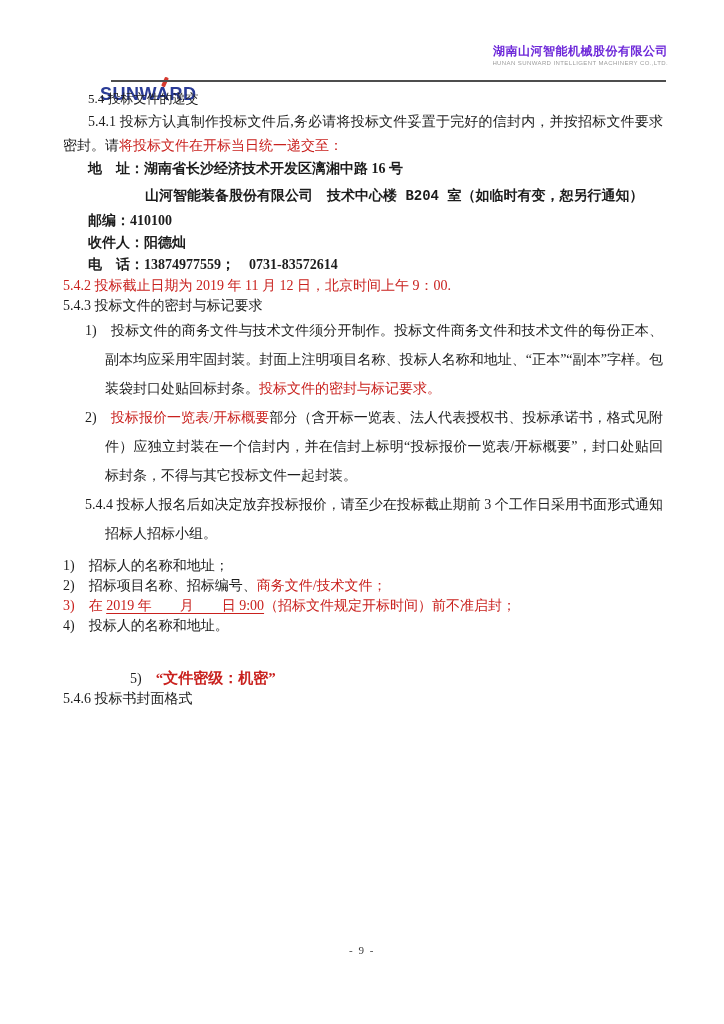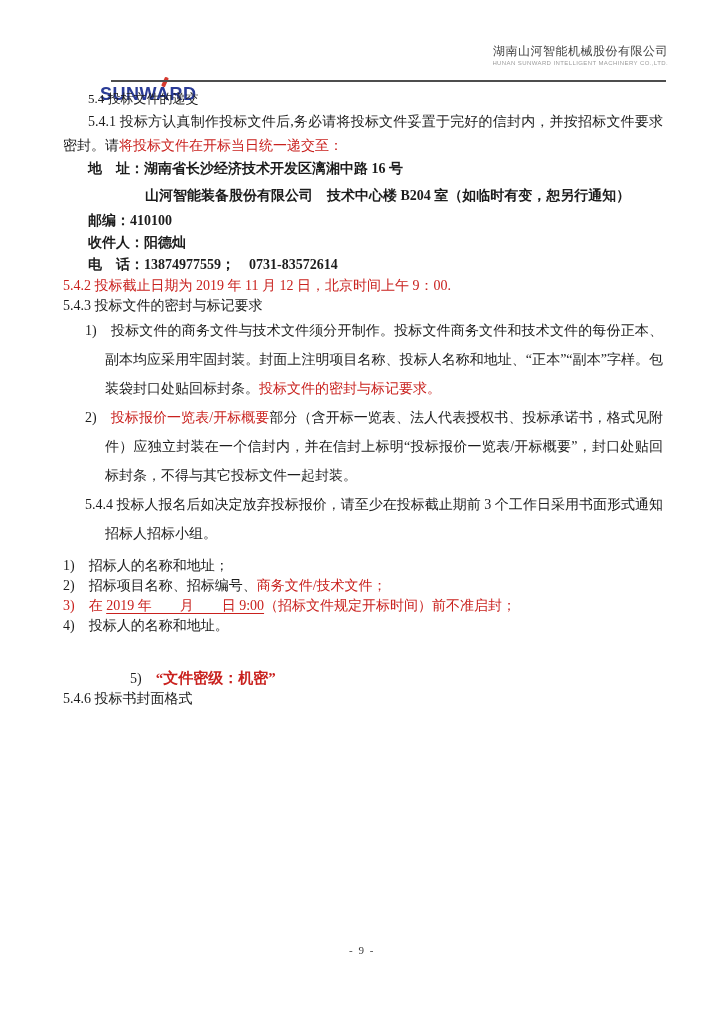--- a/index.html
+++ b/index.html
@@ -34,22 +34,22 @@
   .logo-accent {
     position: absolute;
     left: 63px; top: -4px;
     width: 4px; height: 10px;
     background: #d63a2f;
     transform: rotate(24deg);
     border-radius: 1px;
   }
   .company { text-align: right; font-family: "Liberation Sans", "DejaVu Sans", sans-serif; }
   .company-cn {
-    color: #404040;
-    font-weight: normal;
+    color: #6d28d9;
+    font-weight: bold;
     font-size: 12px;
     letter-spacing: 0.5px;
     line-height: 15px;
   }
   .company-en {
     color: #9c9c9c;
     font-size: 6px;
     letter-spacing: 0.4px;
     line-height: 9px;
   }
@@ -69,21 +69,21 @@
   .content p { margin: 0; }
   .sec-title {
     font-size: 13px;
     font-weight: normal;
     line-height: 22px;
     margin: 0 0 0 25px;
   }
   .p541 { margin: 6px 0 0 0; line-height: 24px; text-indent: 25px; }
   .red  { color: #c9211e; }
   .contact { margin-left: 25px; font-weight: bold; line-height: 22px; }
-  .contact .org { margin: 5px 0 3px 0; padding-left: 57px; }
+  .contact .org { margin: 5px 0 3px 0; padding-left: 57px; font-family: Liberation Mono, monospace; }
   .p542 { margin: 10px 0 0 22px; line-height: 20px; color: #c9211e; }
   .p543 { margin: 10px 0 0 25px; line-height: 20px; }
   .hang-item {
     margin-top: 4px;
     line-height: 29px;
     padding-left: 42px;
     text-indent: -20px;
   }
   .hang-item.tight { margin-top: 0; }
   .p545 {

